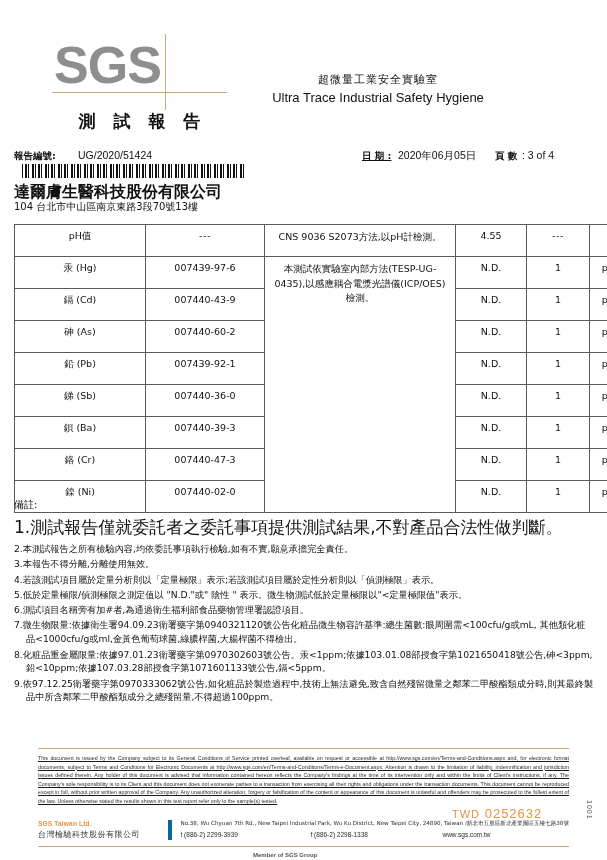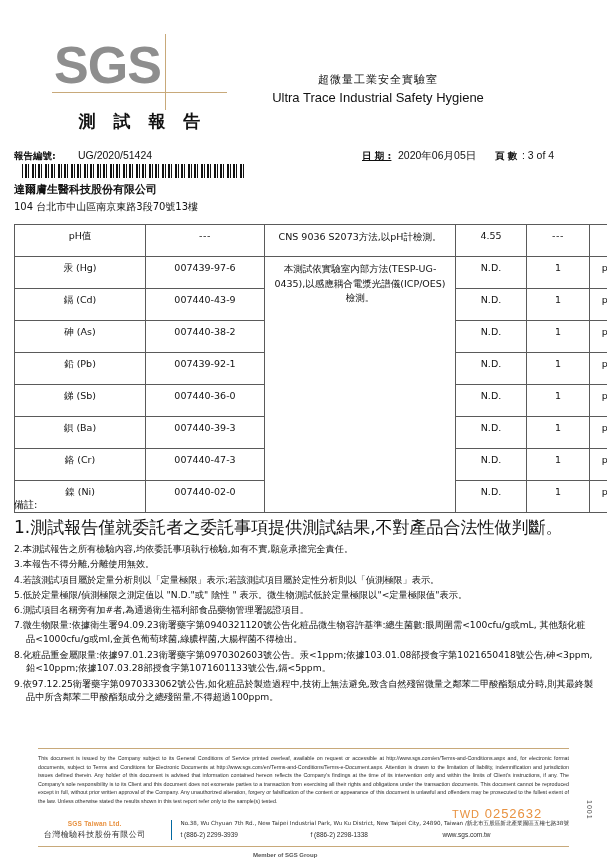--- a/index.html
+++ b/index.html
@@ -127,21 +127,21 @@
       #111 3px, #111 5px, #fff 5px, #fff 6px,
       #111 6px, #111 7px, #fff 7px, #fff 10px,
       #111 10px, #111 12px, #fff 12px, #fff 13px
     );
   }
   .client-name {
     position: absolute;
     left: 14px;
     top: 34px;
     font-family: "DejaVu Sans", sans-serif;
-    font-size: 11px;
+    font-size: 16px;
     font-weight: bold;
     color: #111;
   }
   .client-addr {
     position: absolute;
     left: 14px;
     top: 52px;
     font-family: "DejaVu Sans", sans-serif;
     font-size: 10px;
     color: #111;
@@ -213,20 +213,21 @@
     font-size: 10px;
     color: #111;
   }
 
   
   .footer {
     position: absolute;
     left: 0;
     top: 748px;
     width: 607px;
+    text-decoration: underline;
   }
   .footer-rule {
     margin: 0 38px;
     height: 1px;
     background: #c8a97a;
   }
   .legal {
     margin: 5px 38px 0 38px;
     width: 531px;
     font-family: "Liberation Sans", sans-serif;
@@ -257,23 +258,23 @@
   }
   .addr-block {
     position: absolute;
     left: 38px;
     top: 72px;
     width: 531px;
     display: flex;
   }
   .addr-left {
     width: 126px;
-    text-align: center;
+    text-align: left;
     padding-right: 20px;
-    border-right: 1px solid #0369a1;
+    border-right: 4px solid #0369a1;
   }
   .sgs-tw-en {
     font-family: "Liberation Sans", sans-serif;
     font-size: 6.5px;
     font-weight: bold;
     color: #e8913f;
     letter-spacing: 0.2px;
   }
   .sgs-tw-cn {
     margin-top: 2px;
@@ -373,21 +374,21 @@
         </tr>
         <tr>
           <td class="c-item">鎘 (Cd)</td>
           <td class="c-cas">007440-43-9</td>
           <td class="c-result">N.D.</td>
           <td class="c-mdl">1</td>
           <td class="c-unit">ppm(mg/kg)</td>
         </tr>
         <tr>
           <td class="c-item">砷 (As)</td>
-          <td class="c-cas">007440-38-2</td>
+          <td class="c-cas">007440-60-2</td>
           <td class="c-result">N.D.</td>
           <td class="c-mdl">1</td>
           <td class="c-unit">ppm(mg/kg)</td>
         </tr>
         <tr>
           <td class="c-item">鉛 (Pb)</td>
           <td class="c-cas">007439-92-1</td>
           <td class="c-result">N.D.</td>
           <td class="c-mdl">1</td>
           <td class="c-unit">ppm(mg/kg)</td>

